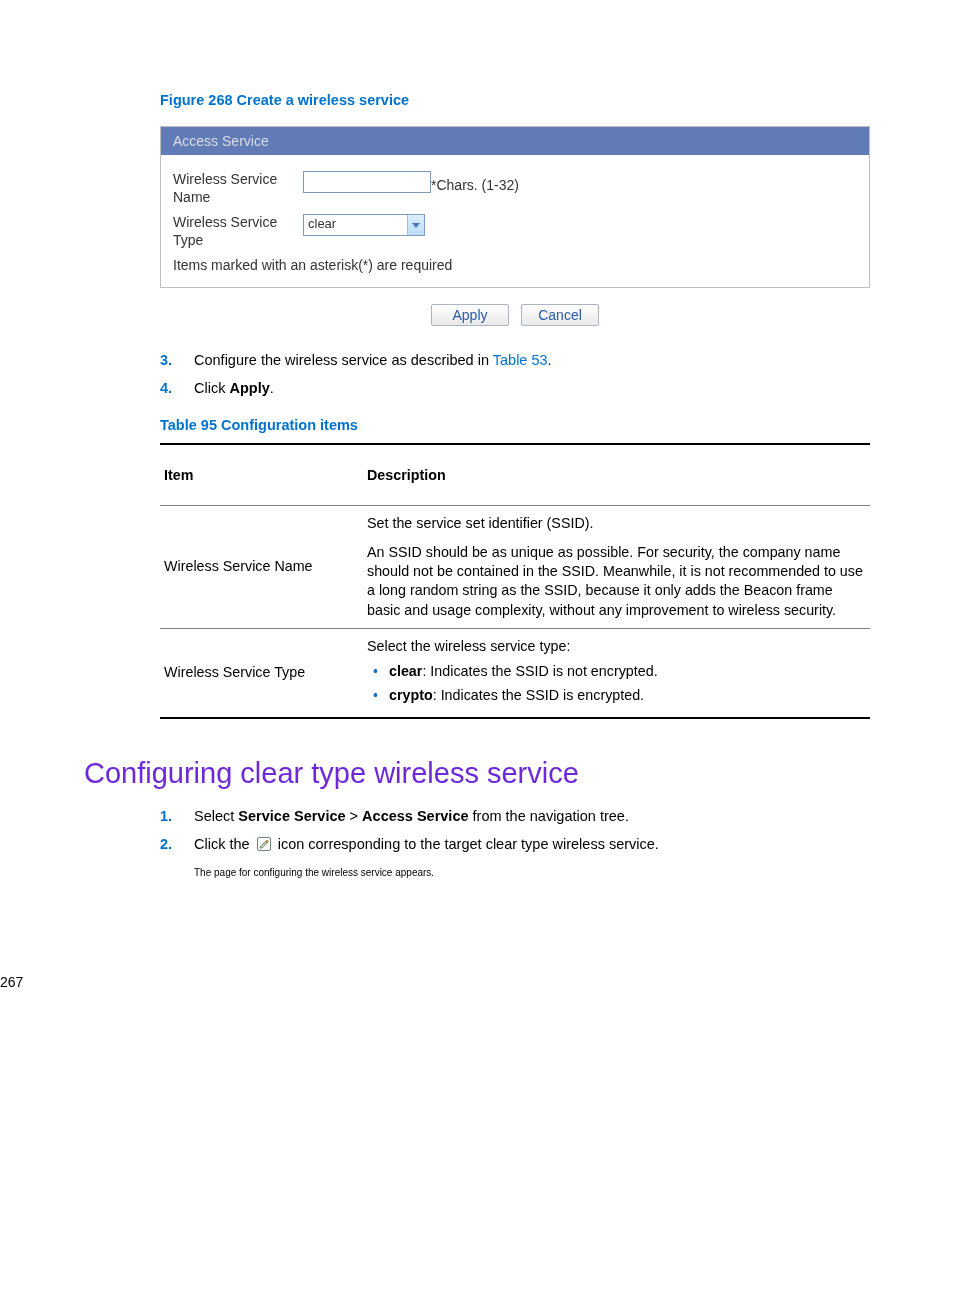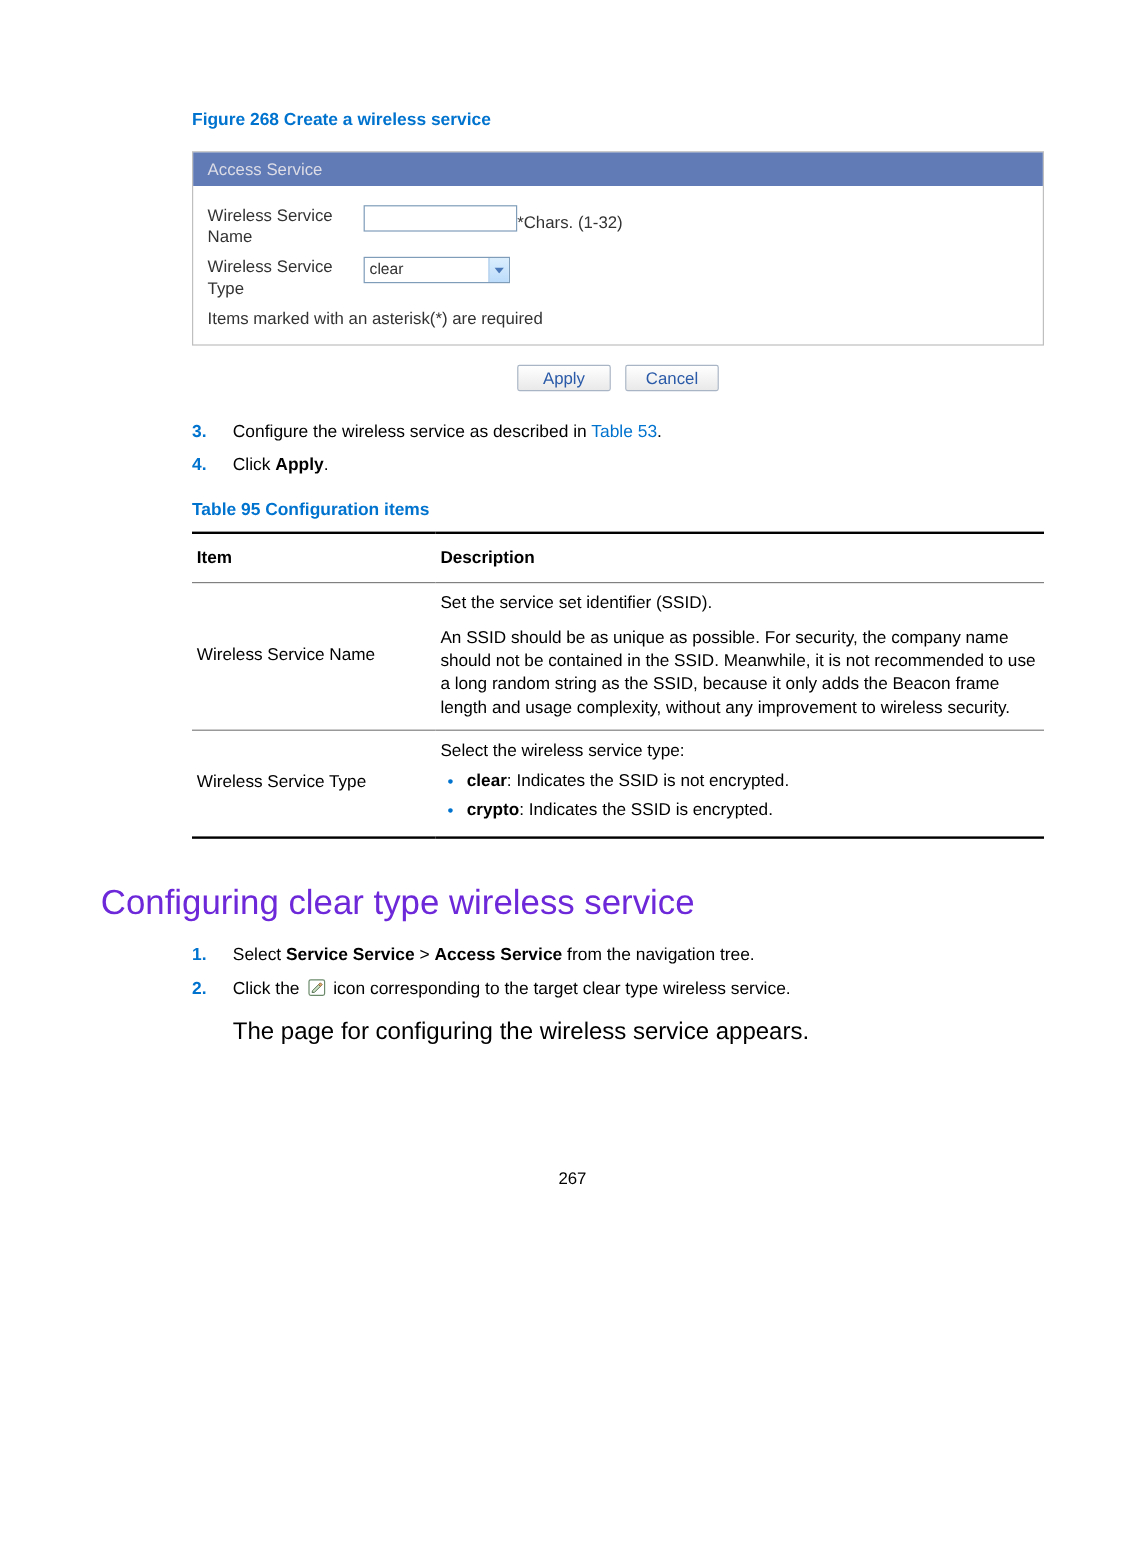--- a/index.html
+++ b/index.html
@@ -148,21 +148,21 @@
   .bold { font-weight: bold; }
   table.cfg {
     width: 100%;
     border-collapse: collapse;
     font-size: 14.3px;
     margin-top: 6px;
   }
   table.cfg th {
     text-align: left;
     font-weight: bold;
-    padding: 12px 4px;
+    padding: 22px 4px;
     border-top: 2px solid #000;
     border-bottom: 1px solid #808080;
   }
   table.cfg td {
     vertical-align: middle;
     padding: 8px 4px;
     border-bottom: 1px solid #808080;
     line-height: 1.35;
   }
   table.cfg tr.lastrow td {
@@ -197,35 +197,34 @@
     margin: 38px 0 16px 0;
   }
   h3.subsection {
     font-size: 15px;
     font-weight: bold;
     color: #0073CF;
     margin: 0 0 10px 0;
   }
   .indent-text {
     padding-left: 34px;
-    font-size: 20px;
+    font-size: 10px;
     line-height: 1.45;
     margin-top: 8px;
   }
   .edit-icon {
     display: inline-block;
     vertical-align: -3px;
     margin: 0 2px;
   }
   .page-number {
     position: absolute;
     bottom: 58px;
     left: 0;
     width: 954px;
-    text-align: center;
     font-size: 14px;
     color: #000;
   }
   .h2block { margin-left: -76px; }
 </style>
 </head>
 <body>
 
 <div class="page">
   <div class="content">
@@ -280,21 +279,21 @@
         <tr>
           <th class="col-item">Item</th>
           <th>Description</th>
         </tr>
       </thead>
       <tbody>
         <tr>
           <td class="col-item">Wireless Service Name</td>
           <td>
             <div>Set the service set identifier (SSID).</div>
-            <div style="margin-top:10px;">An SSID should be as unique as possible. For security, the company name should not be contained in the SSID. Meanwhile, it is not recommended to use a long random string as the SSID, because it only adds the Beacon frame length and usage complexity, without any improvement to wireless security.</div>
+            <div style="margin-top:10px;">An SSID should be as unique as possible. For security, the company name should not be contained in the SSID. Meanwhile, it is not recommended to use a long random string as the SSID, because it only adds the Beacon frame basic and usage complexity, without any improvement to wireless security.</div>
           </td>
         </tr>
         <tr class="lastrow">
           <td class="col-item">Wireless Service Type</td>
           <td>
             <div>Select the wireless service type:</div>
             <ul class="bullets">
               <li><span class="bold">clear</span><span>: Indicates the SSID is not encrypted.</span></li>
               <li><span class="bold">crypto</span><span>: Indicates the SSID is encrypted.</span></li>
             </ul>

